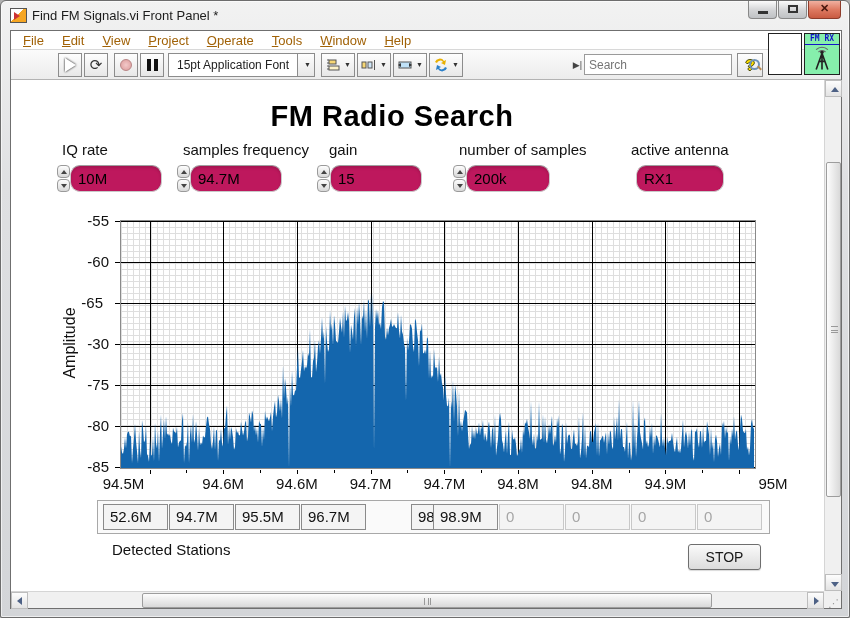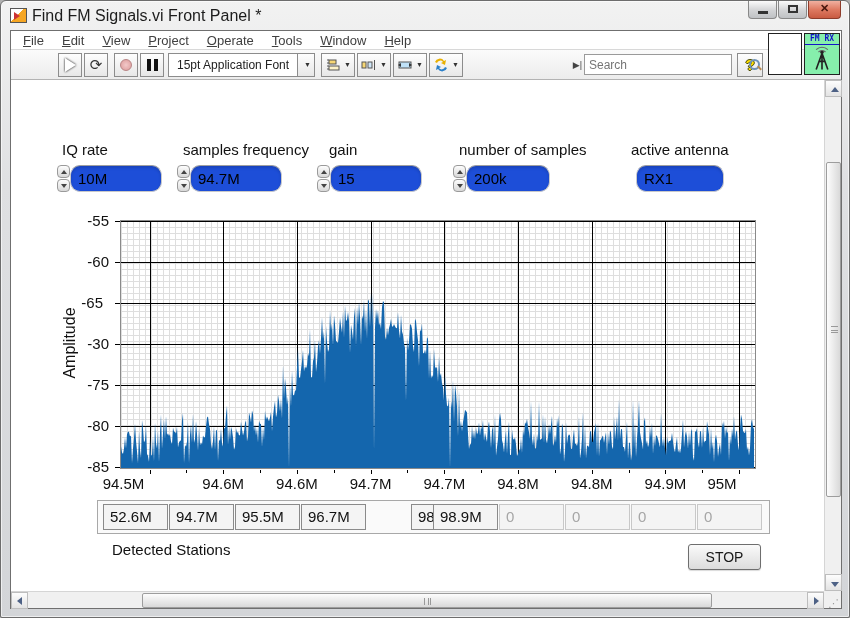--- a/index.html
+++ b/index.html
@@ -8,35 +8,35 @@
   
   .window { position:relative; width:850px; height:618px;
     background:linear-gradient(#f2f2f2,#dfe0e2 30%,#d3d5d8);
     border:1px solid #6d6d6d; border-radius:6px 6px 2px 2px;
     box-shadow:inset 0 0 0 1px rgba(255,255,255,.6); overflow:hidden; }
 
   .titlebar { position:absolute; left:0; top:0; width:100%; height:29px; display:flex; align-items:center; }
   .tb-appicon { width:17px; height:15px; margin:0 5px 0 9px;
     background:linear-gradient(135deg,#fff 0 45%,#f6a623 45% 100%); border:1px solid #555; position:relative; }
   .tb-appicon:after { content:""; position:absolute; left:3px; top:3px; border-left:6px solid #c33; border-top:4px solid transparent; border-bottom:4px solid transparent; }
-  .tb-title { font-size:16px; color:#1c1c1c; }
+  .tb-title { font-size:13px; color:#1c1c1c; }
   .capbtns { position:absolute; right:8px; top:0; display:flex; }
   .capbtn { width:29px; height:18px; border:1px solid #888; border-top:none; border-radius:0 0 4px 4px;
     background:linear-gradient(#fbfbfb,#d2d3d5 55%,#bfc1c4); margin-left:1px; position:relative; cursor:default; }
   .capbtn.close { width:33px; background:linear-gradient(#f0b0a0,#de7a62 50%,#c95b42); border-color:#8e3c2b; }
   .glyph-min { position:absolute; left:9px; bottom:4px; width:10px; height:3px; background:#333; }
   .glyph-max { position:absolute; left:9px; top:4px; width:10px; height:8px; border:2px solid #333; }
   .glyph-close { position:absolute; left:0; top:1px; width:100%; text-align:center; font-size:11px; font-weight:bold; color:#46150c; }
 
   
   .client { position:absolute; left:9px; top:29px; width:832px; height:579px;
     background:#fff; border:1px solid #6f6f6f; }
 
   .menubar { position:relative; height:19px; background:#fff; border-bottom:1px solid #d8d8d8;
-    display:flex; align-items:center; font-size:13px; color:#404040; padding-left:3px; }
+    display:flex; align-items:center; font-size:13px; color:#a16207; padding-left:3px; }
   .menuitem { padding:1px 9px; cursor:default; }
   .menuitem u { text-decoration:underline; }
 
   .toolbar { position:relative; height:30px; background:linear-gradient(#fbfbfb,#ececec);
     border-bottom:1px solid #b3b3b3; display:flex; align-items:center; }
   .tb-spacer { width:47px; }
   .tbtn { height:24px; min-width:24px; border:1px solid #8c8c8c; background:linear-gradient(#fefefe,#e7e7e7);
     margin-right:2px; display:flex; align-items:center; justify-content:center; padding:0 3px; }
   .tbtn.grp { margin-right:6px; }
   .caret { font-size:7px; color:#333; margin-left:3px; }
@@ -71,21 +71,21 @@
     border-bottom:1px solid #1414c8; display:block; line-height:10px; }
 
   
   .workarea { position:relative; width:830px; height:528px; }
   .panel { position:absolute; left:0; top:0; width:813px; height:511px; background:#fff; overflow:hidden; }
 
   .fp-title { position:absolute; left:0; top:20px; width:762px; text-align:center;
     font-size:29px; font-weight:bold; color:#000; letter-spacing:0.5px; }
 
   .ctl-label { position:absolute; top:61px; font-size:15px; color:#111; white-space:nowrap; }
-  .ctl-box { position:absolute; top:85px; height:27px; background:#1d4ed8;
+  .ctl-box { position:absolute; top:85px; height:27px; background:#be185d;
     border:1px solid #c9c9c9; border-top-color:#9f9f9f; border-radius:10px;
     box-shadow:inset 0 2px 3px rgba(0,0,0,.14); font-size:15px; color:#000; line-height:25px; padding-left:7px; }
   .spinner { position:absolute; top:85px; width:13px; height:27px; }
   .spin { position:absolute; left:0; width:13px; height:13px; border:1px solid #9a9a9a; border-radius:4px;
     background:linear-gradient(#fdfdfd,#d8d8d8); }
   .spin.up { top:0; } .spin.dn { top:14px; }
   .spin.up:after { content:""; position:absolute; left:3px; top:4px; border-left:3px solid transparent; border-right:3px solid transparent; border-bottom:4px solid #444; }
   .spin.dn:after { content:""; position:absolute; left:3px; top:4px; border-left:3px solid transparent; border-right:3px solid transparent; border-top:4px solid #444; }
 
   
@@ -231,20 +231,21 @@
         <svg width="28" height="28" viewBox="0 0 24 24">
           <path d="M12 7 L7 21 M12 7 L17 21 M9 14 L15 14 M12 7 L12 21" stroke="#222" stroke-width="1.4" fill="none"></path>
           <circle cx="12" cy="6" r="1.6" fill="#222"></circle>
           <path d="M7 4 a7 7 0 0 1 10 0 M9 6 a4.2 4.2 0 0 1 6 0" stroke="#666" stroke-width="1" fill="none"></path>
         </svg>
       </div>
     </div>
 
     <div class="workarea">
       <div class="panel">
+        <div class="fp-title">FM Radio Search</div>
         <div id="controls">
             <div class="ctl-label" style="left: 51px;">IQ rate</div>
             <div class="spinner" style="left: 46px;">
               <span class="spin up"></span>
               <span class="spin dn"></span>
             </div>
             <div class="ctl-box" style="left: 59px; width: 92px;">10M</div>
             <div class="ctl-label" style="left: 172px;">samples frequency</div>
             <div class="spinner" style="left: 166px;">
               <span class="spin up"></span>
@@ -307,21 +308,21 @@
             <div class="tickmark-x" style="height: 3px; left: 470px;"></div>
             <div class="xtick-label" style="left: 475.043px;">94.8M</div>
             <div class="tickmark-x" style="left: 507px;"></div>
             <div class="tickmark-x" style="height: 3px; left: 544px;"></div>
             <div class="xtick-label" style="left: 548.745px;">94.8M</div>
             <div class="tickmark-x" style="left: 581px;"></div>
             <div class="tickmark-x" style="height: 3px; left: 618px;"></div>
             <div class="xtick-label" style="left: 622.447px;">94.9M</div>
             <div class="tickmark-x" style="left: 654px;"></div>
             <div class="tickmark-x" style="height: 3px; left: 691px;"></div>
-            <div class="xtick-label" style="left: 679px;">95M</div>
+            <div class="xtick-label" style="left: 730px;">95M</div>
             <div class="tickmark-x" style="left: 728px;"></div>
             <div class="ytick-label" style="left: 38px; top: 132px;">-55</div>
             <div class="tickmark-y" style="top: 141px;"></div>
             <div class="ytick-label" style="left: 38px; top: 173px;">-60</div>
             <div class="tickmark-y" style="top: 182px;"></div>
             <div class="ytick-label" style="left: 32px; top: 214px;">-65</div>
             <div class="tickmark-y" style="top: 223px;"></div>
             <div class="ytick-label" style="left: 38px; top: 255px;">-30</div>
             <div class="tickmark-y" style="top: 264px;"></div>
             <div class="ytick-label" style="left: 38px; top: 296px;">-75</div>

